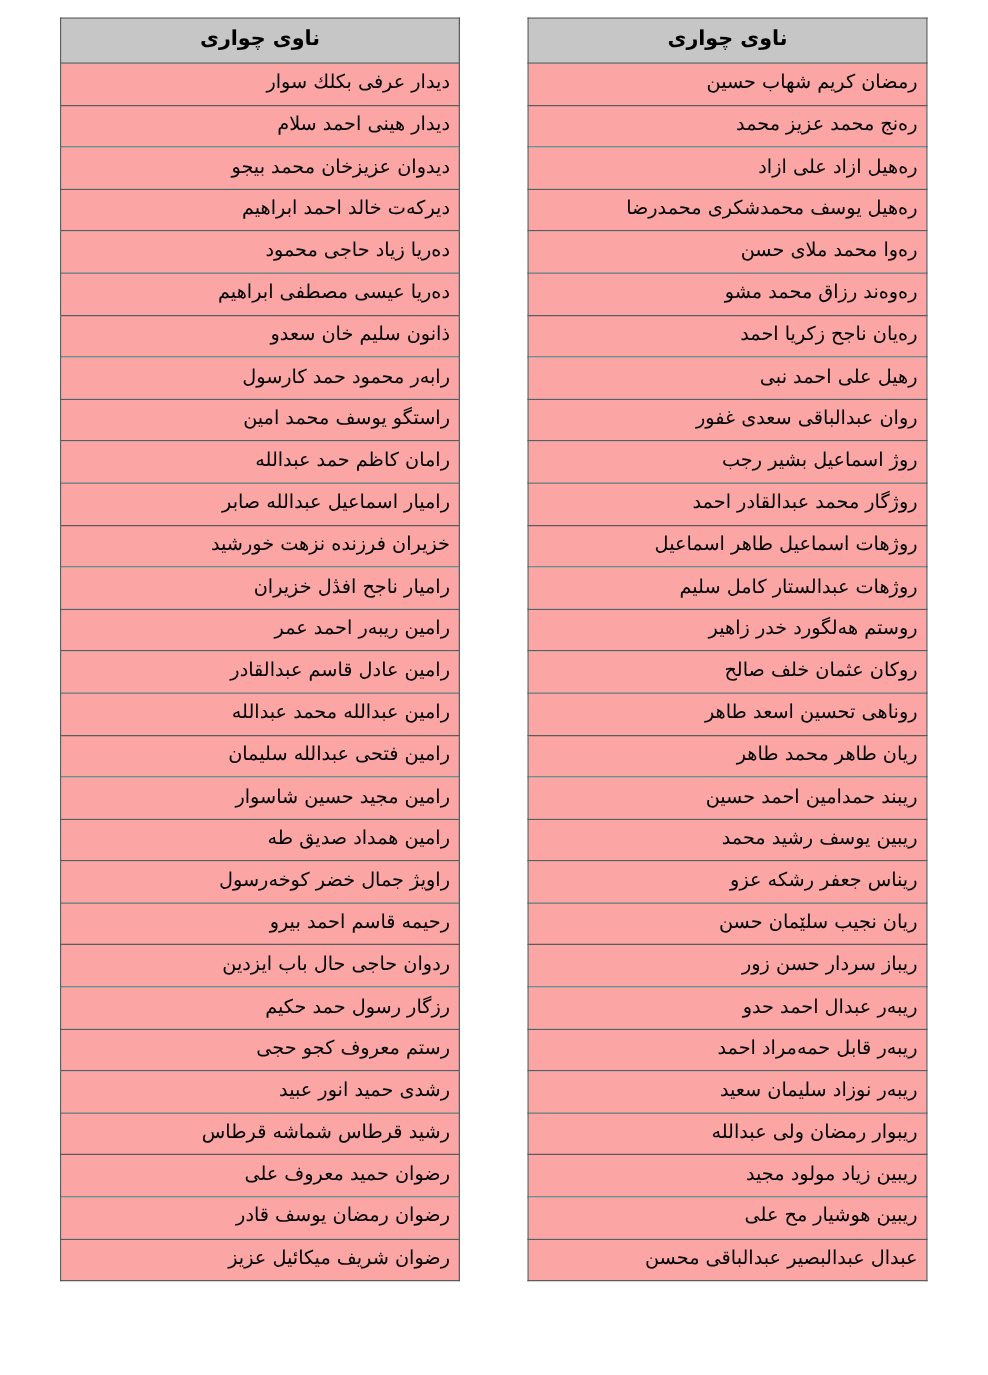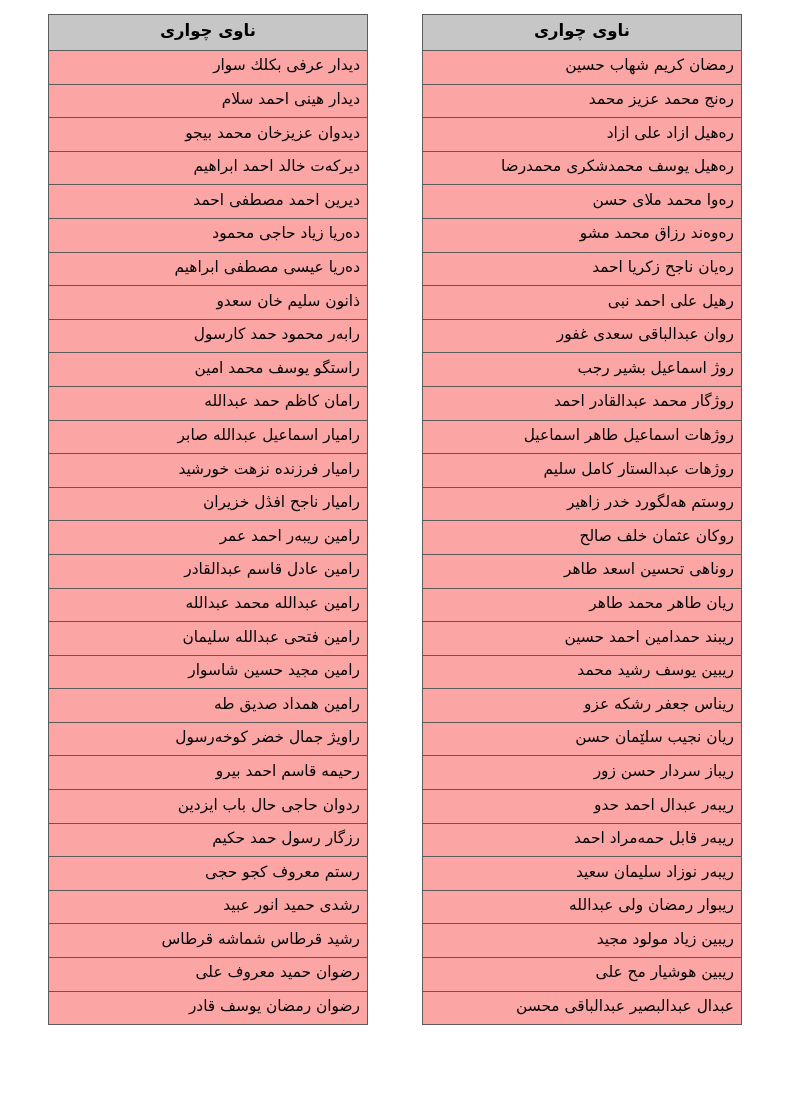--- a/index.html
+++ b/index.html
@@ -89,23 +89,20 @@
         <tr>
             <td>دیدار هینی احمد سلام</td>
           </tr>
         <tr>
             <td>دیدوان عزیزخان محمد بیجو</td>
           </tr>
         <tr>
             <td>دیرکەت خالد احمد ابراهیم</td>
           </tr>
         <tr>
-            <td>دیرین احمد مصطفی احمد</td>
-          </tr>
-        <tr>
             <td>دەریا زیاد حاجی محمود</td>
           </tr>
         <tr>
             <td>دەریا عیسی مصطفی ابراهیم</td>
           </tr>
         <tr>
             <td>ذانون سلیم خان سعدو</td>
           </tr>
         <tr>
             <td>رابەر محمود حمد کارسول</td>
@@ -113,21 +110,21 @@
         <tr>
             <td>راستگو یوسف محمد امین</td>
           </tr>
         <tr>
             <td>رامان کاظم حمد عبدالله</td>
           </tr>
         <tr>
             <td>رامیار اسماعیل عبدالله صابر</td>
           </tr>
         <tr>
-            <td>رامیار فرزنده نزهت خورشید</td>
+            <td>خزیران فرزنده نزهت خورشید</td>
           </tr>
         <tr>
             <td>رامیار ناجح افڎل خزیران</td>
           </tr>
         <tr>
             <td>رامین ریبەر احمد عمر</td>
           </tr>
         <tr>
             <td>رامین عادل قاسم عبدالقادر</td>
           </tr>
@@ -162,20 +159,23 @@
             <td>رشدی حمید انور عبید</td>
           </tr>
         <tr>
             <td>رشید قرطاس شماشه قرطاس</td>
           </tr>
         <tr>
             <td>رضوان حمید معروف علی</td>
           </tr>
         <tr>
             <td>رضوان رمضان یوسف قادر</td>
+          </tr>
+        <tr>
+            <td>رضوان شریف میکائیل عزیز</td>
           </tr>
       </tbody>
     </table>
 
     <table class="name-table">
       <thead>
         <tr>
           <th>ناوی چواری</th>
         </tr>
       </thead>

